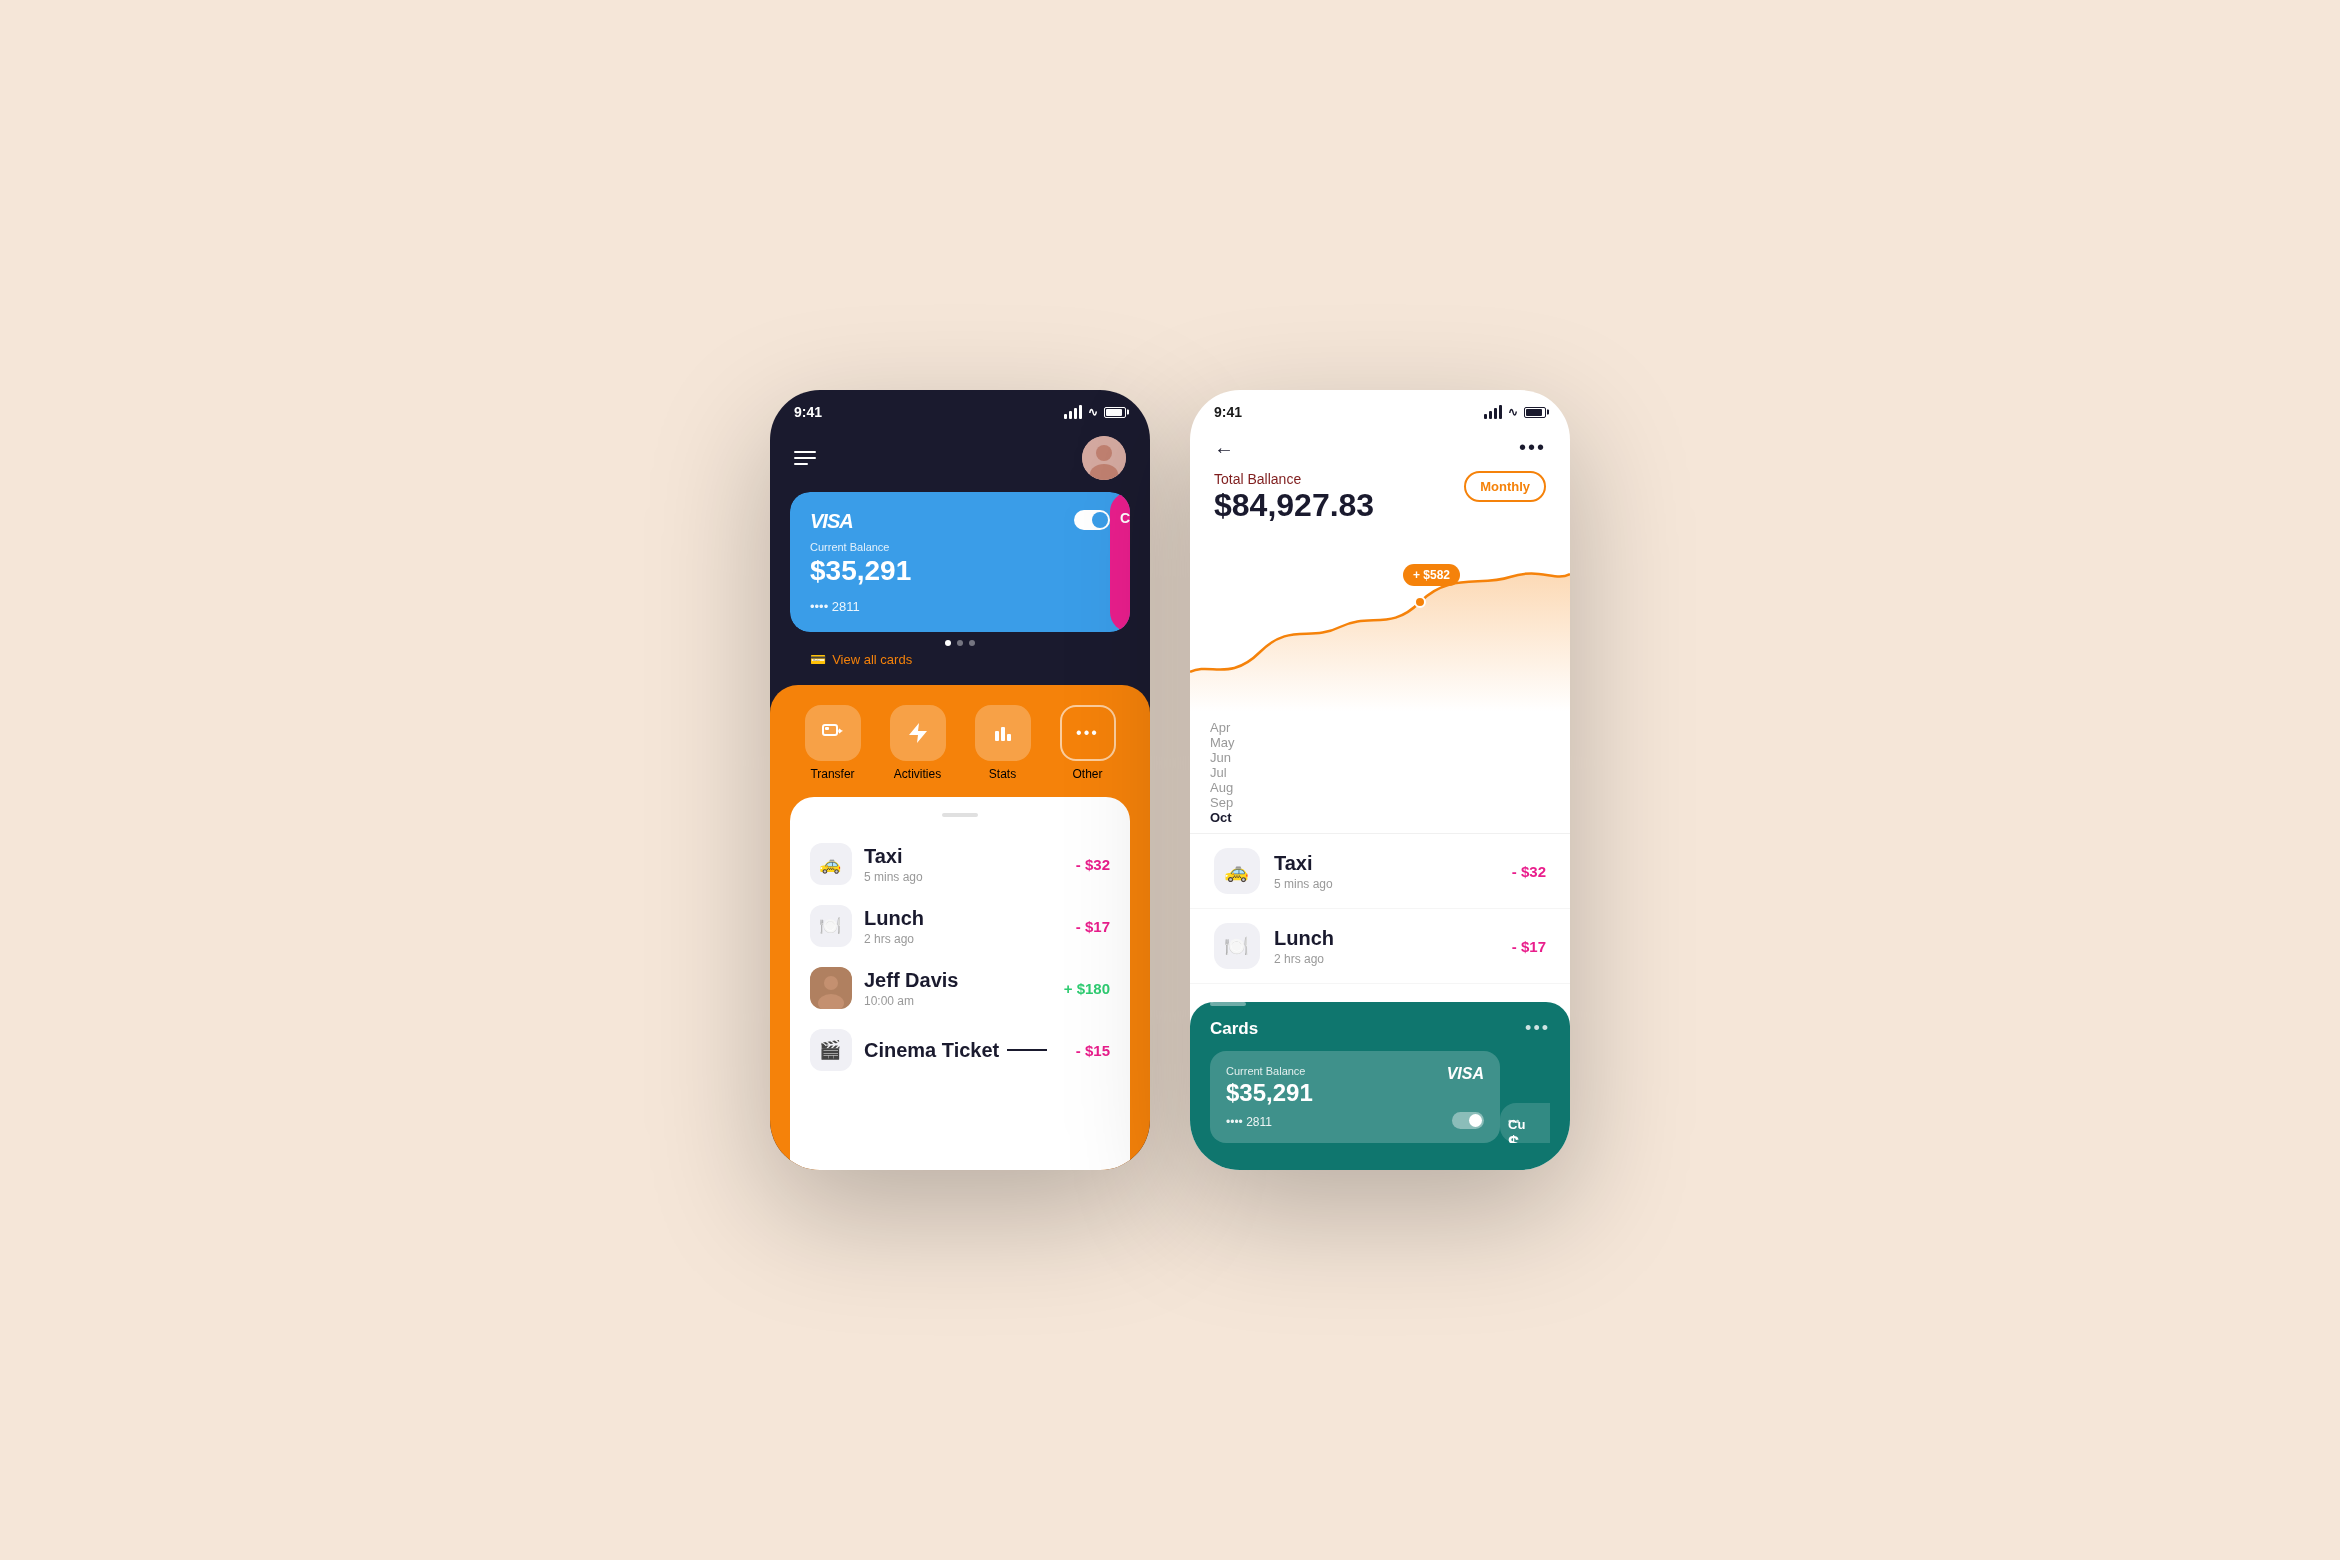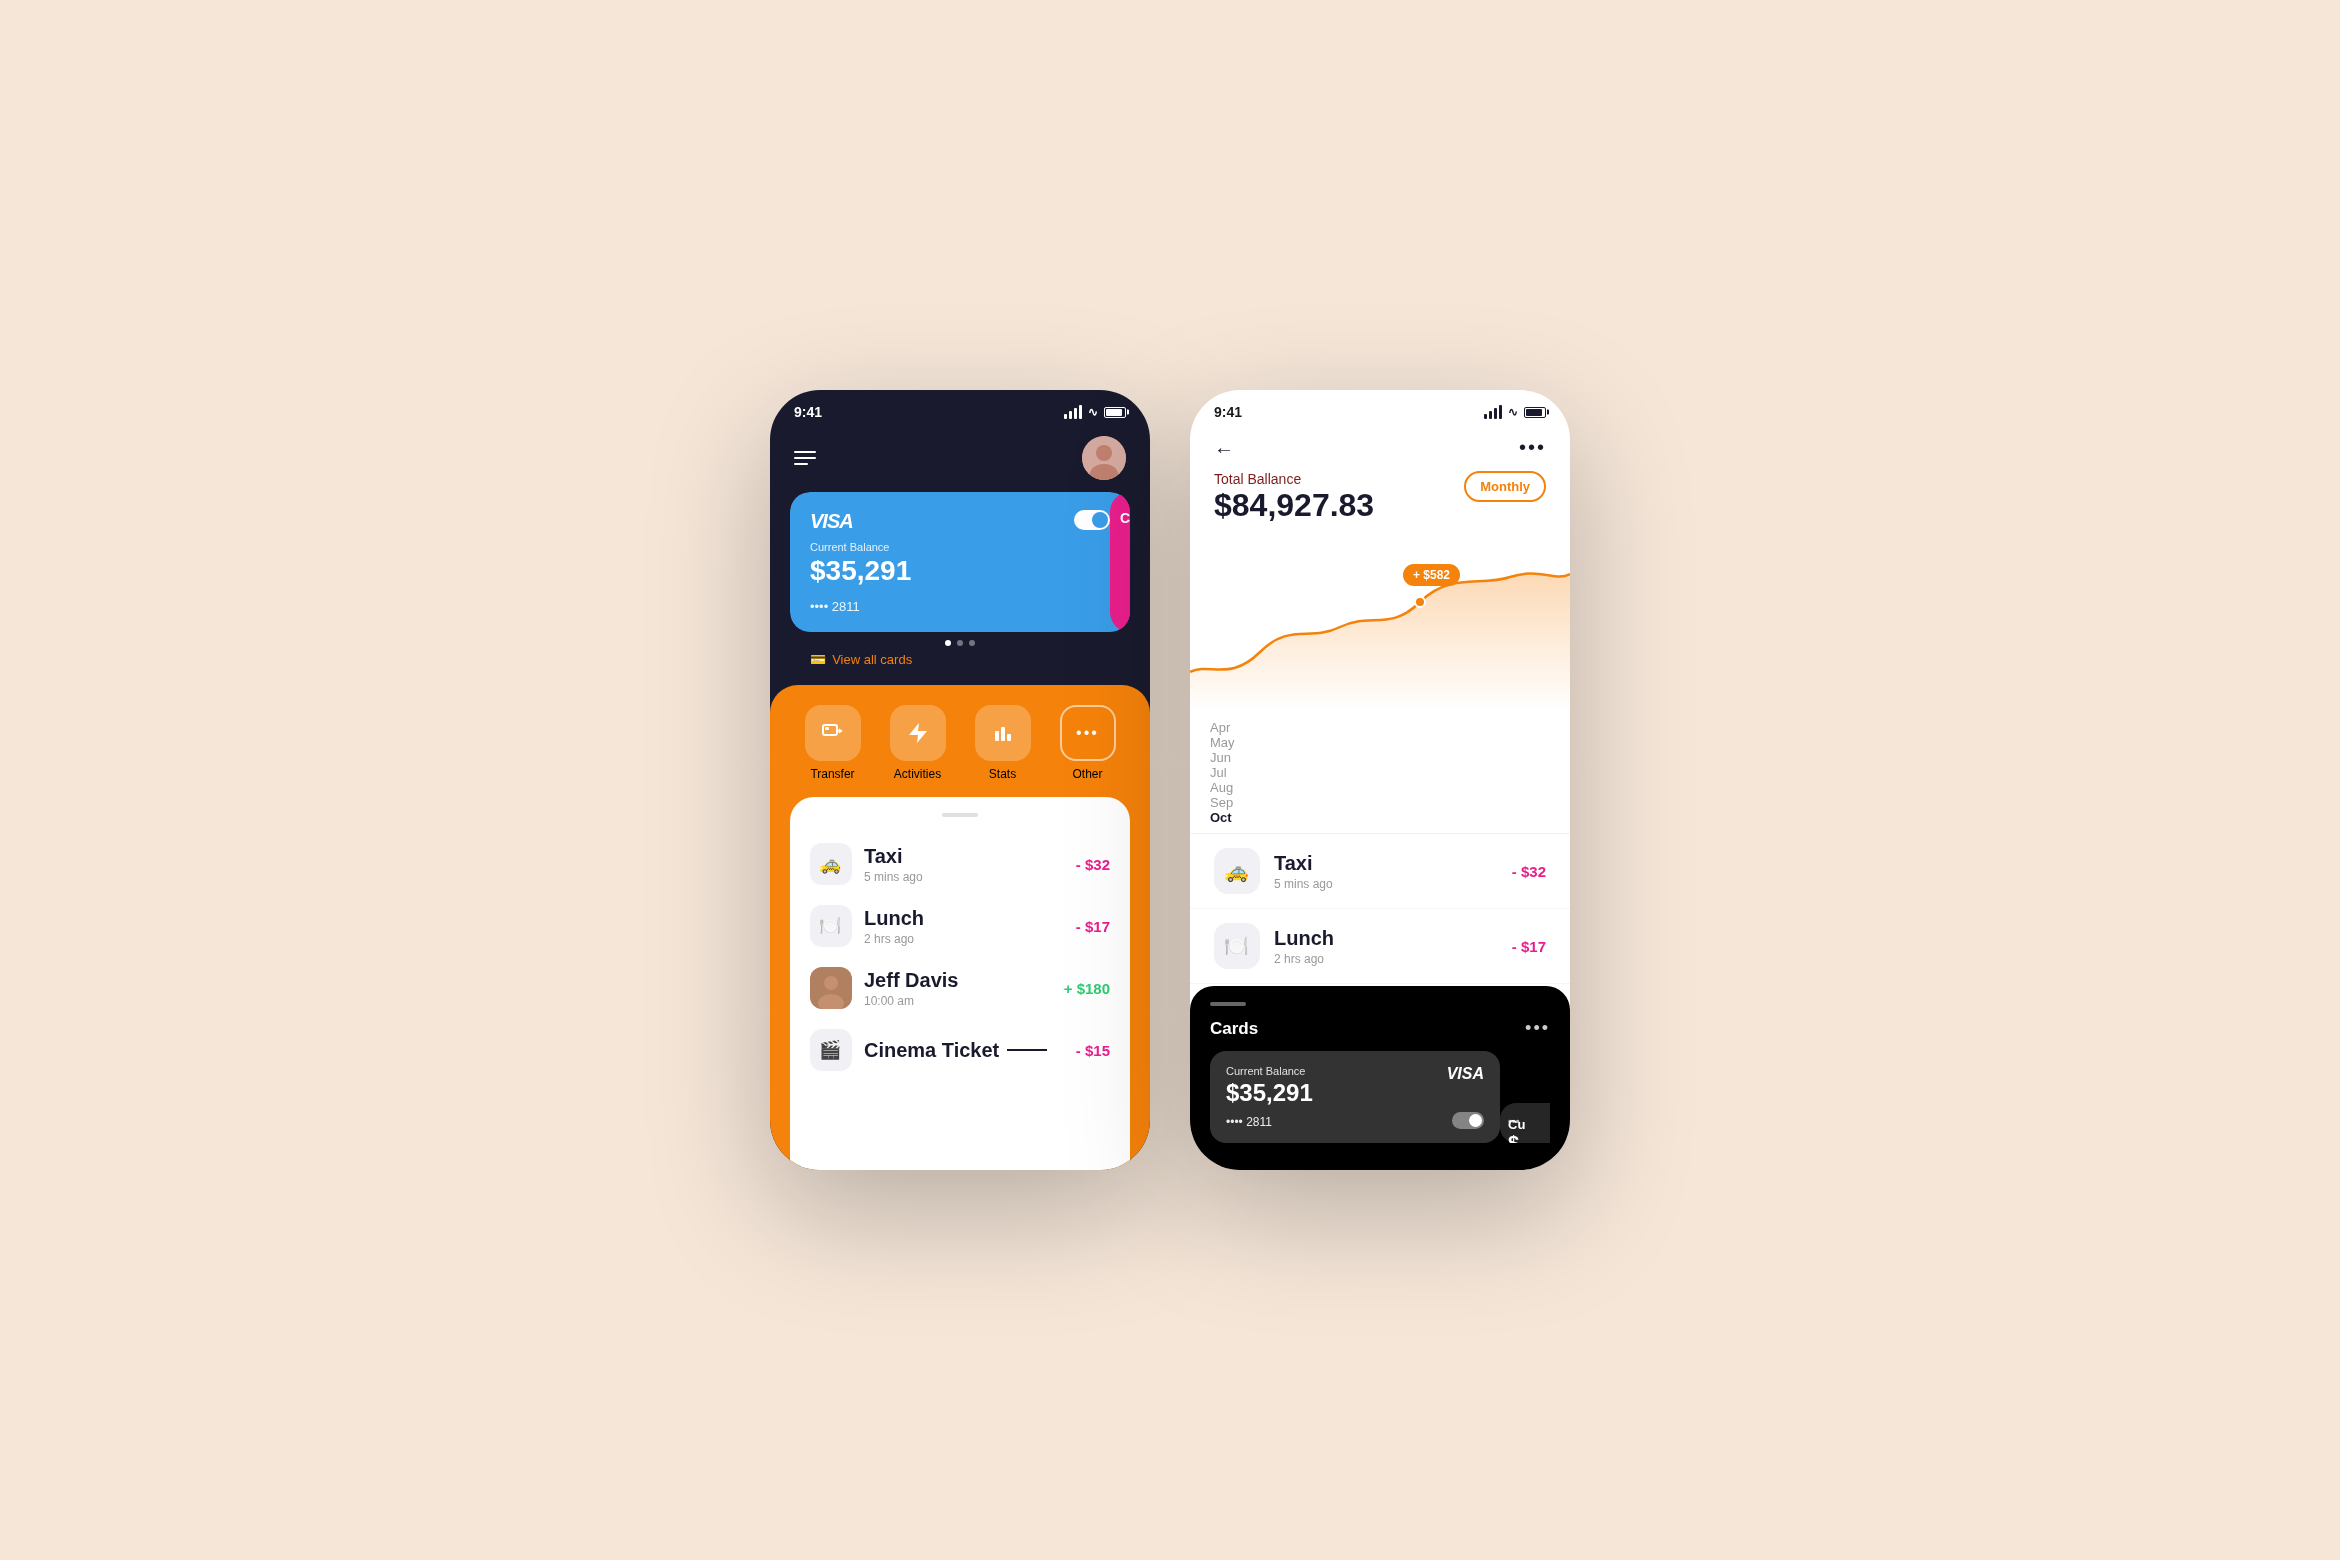--- a/index.html
+++ b/index.html
@@ -477,23 +477,23 @@
       border-radius: 14px;
       display: flex;
       align-items: center;
       justify-content: center;
       font-size: 20px;
       flex-shrink: 0;
     }
 
     
     .cards-bottom {
-      background: #000000;
+      background: #0f766e;
       border-radius: 24px 24px 0 0;
-      padding: 16px 20px;
+      padding: 0 20px;
       position: relative;
     }
 
     .cards-header {
       display: flex;
       justify-content: space-between;
       align-items: center;
       margin-bottom: 12px;
     }
 

